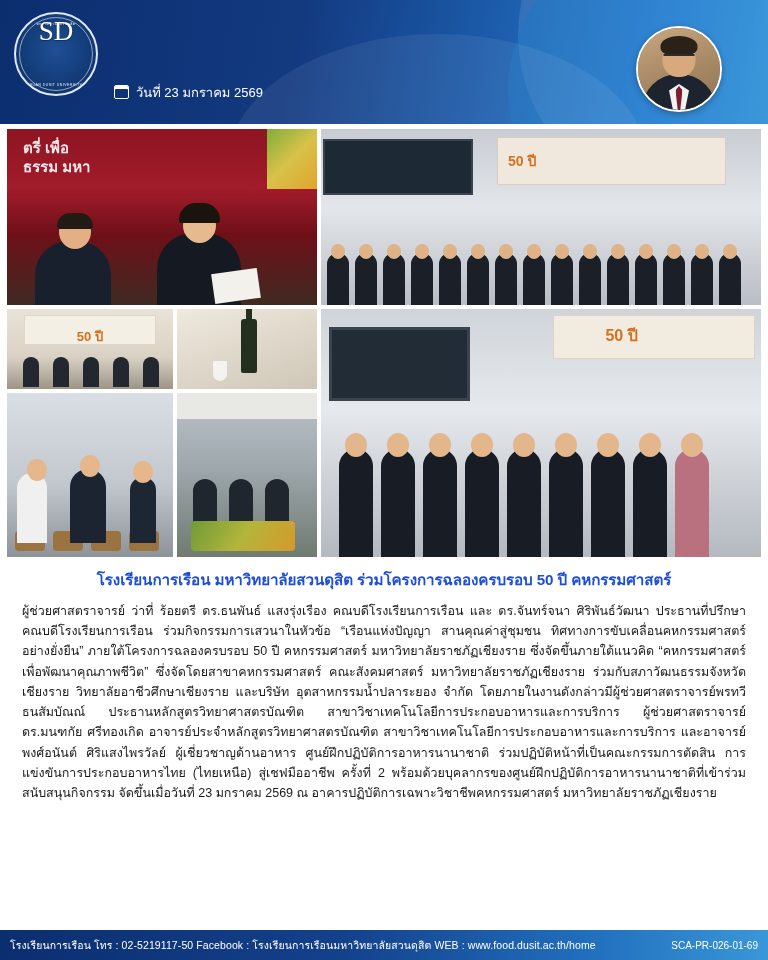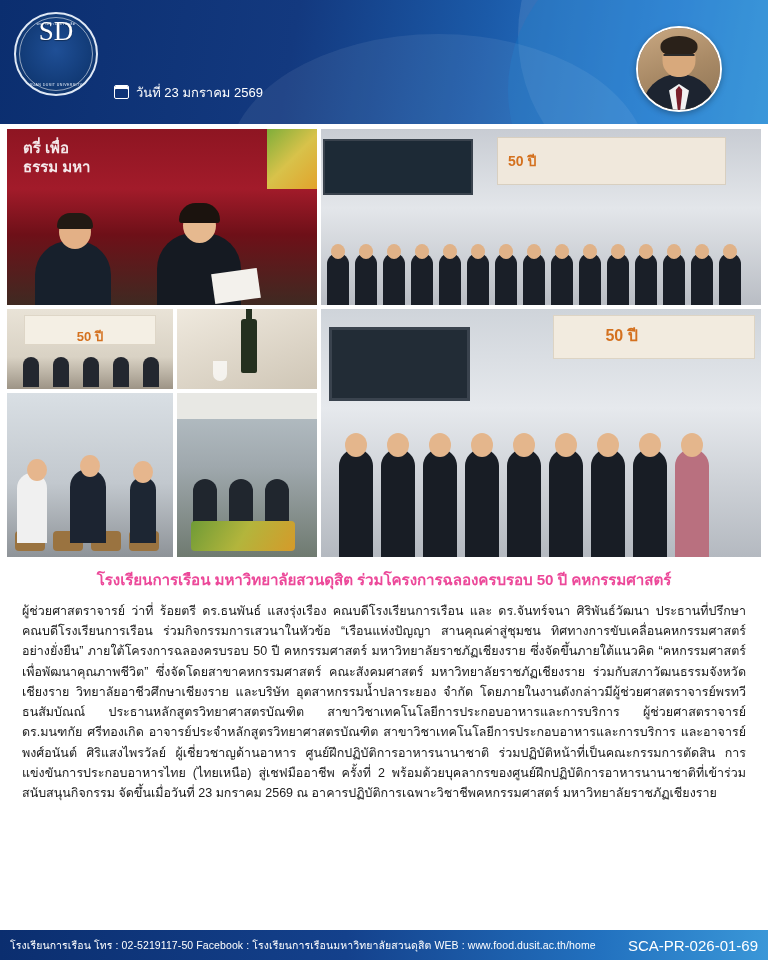--- a/index.html
+++ b/index.html
@@ -258,21 +258,21 @@
   .p7 .tent { position: absolute; left: 0; right: 0; top: 0; height: 26px; background: #e8e8e4; }
   .p7 .veg { position: absolute; left: 10%; bottom: 6px; width: 74%; height: 30px; background: linear-gradient(120deg,#6f9b36,#b3b53c,#d59a2a); border-radius: 4px; }
   .p7 .pp { position: absolute; bottom: 26px; width: 24px; height: 52px; border-radius: 12px 12px 0 0; background: #20262e; }
 
   
   .content {
     padding: 10px 22px 0 22px;
   }
   .headline {
     text-align: center;
-    color: #ec4899;
+    color: #1d4ed8;
     font-weight: bold;
     font-size: 15.2px;
     line-height: 1.5;
     letter-spacing: -0.1px;
   }
   .body-para {
     margin-top: 9px;
     color: #1b1b1b;
     font-size: 12.5px;
     line-height: 1.62;
@@ -293,21 +293,21 @@
     color: #ffffff;
     font-size: 10.5px;
     letter-spacing: .1px;
     white-space: nowrap;
     overflow: hidden;
     text-overflow: ellipsis;
     flex: 1;
   }
   .footer-code {
     color: #ffffff;
-    font-size: 15px;
+    font-size: 10px;
     font-family: "Liberation Sans", sans-serif;
     margin-left: 8px;
     white-space: nowrap;
   }
 </style>
 </head>
 <body>
 
 <div class="page">
 

